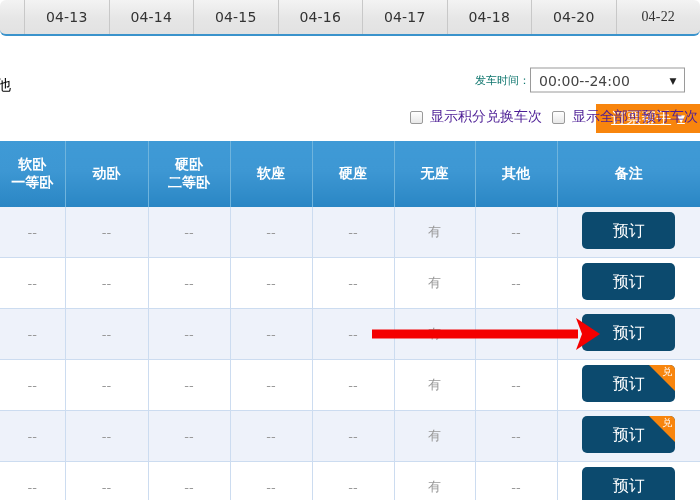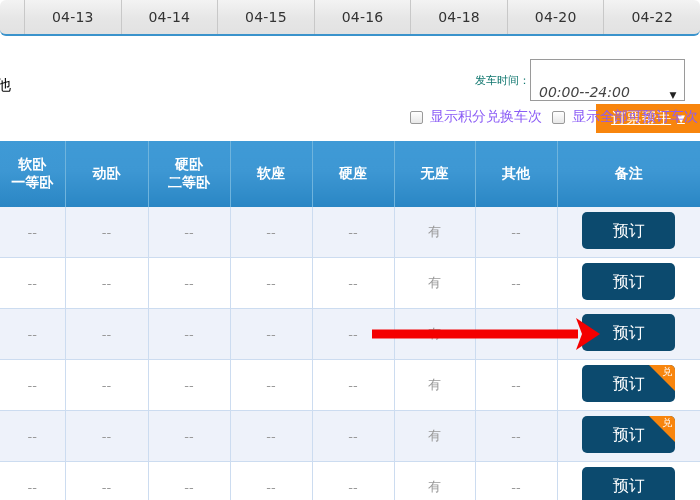--- a/index.html
+++ b/index.html
@@ -39,21 +39,21 @@
     box-sizing: border-box;
     display: flex;
     align-items: center;
     justify-content: center;
     font-size: 14px;
     color: #333333;
     letter-spacing: .2px;
     cursor: pointer;
     user-select: none;
   }
-  .date-tab:last-child { border-right: none; }
+  .date-tab:last-child { border-right: none; font-family: Liberation Serif, serif; }
 
   
   .filter-bar {
     position: relative;
     height: 64px;
     background: #ffffff;
     box-sizing: border-box;
   }
   .leftover-text {
     position: absolute;
@@ -71,28 +71,27 @@
     color: #0f766e;
     white-space: nowrap;
     transform: translateY(-50%);
   }
   .time-select {
     position: absolute;
     right: 15px;
     top: 44px;
     transform: translateY(-50%);
     width: 155px;
-    height: 42px;
+    height: 25px;
     border: 1px solid #9a9a9a;
     background: #ffffff;
     box-sizing: border-box;
     display: flex;
-    align-items: flex-end;
+    align-items: center;
     cursor: pointer;
-    font-style: italic;
   }
   .time-select .val {
     flex: 1;
     padding-left: 8px;
     font-size: 14px;
     color: #444444;
     white-space: nowrap;
   }
   .time-select .caret {
     width: 22px;
@@ -122,21 +121,21 @@
 
   
   .check-row {
     position: absolute;
     top: 108px;
     right: 2px;
     display: flex;
     align-items: center;
     gap: 10px;
     font-size: 14px;
-    color: #8b5cf6;
+    color: #4c1d95;
   }
   .check-item {
     display: flex;
     align-items: center;
     gap: 7px;
     cursor: pointer;
   }
   .cbx {
     width: 13px;
     height: 13px;
@@ -242,20 +241,23 @@
   <div class="date-tab">
       <span>04-14</span>
     </div>
   <div class="date-tab">
       <span>04-15</span>
     </div>
   <div class="date-tab">
       <span>04-16</span>
     </div>
   <div class="date-tab">
+      <span>04-17</span>
+    </div>
+  <div class="date-tab">
       <span>04-18</span>
     </div>
   <div class="date-tab">
       <span>04-20</span>
     </div>
   <div class="date-tab">
       <span>04-22</span>
     </div>
 </div>
 

